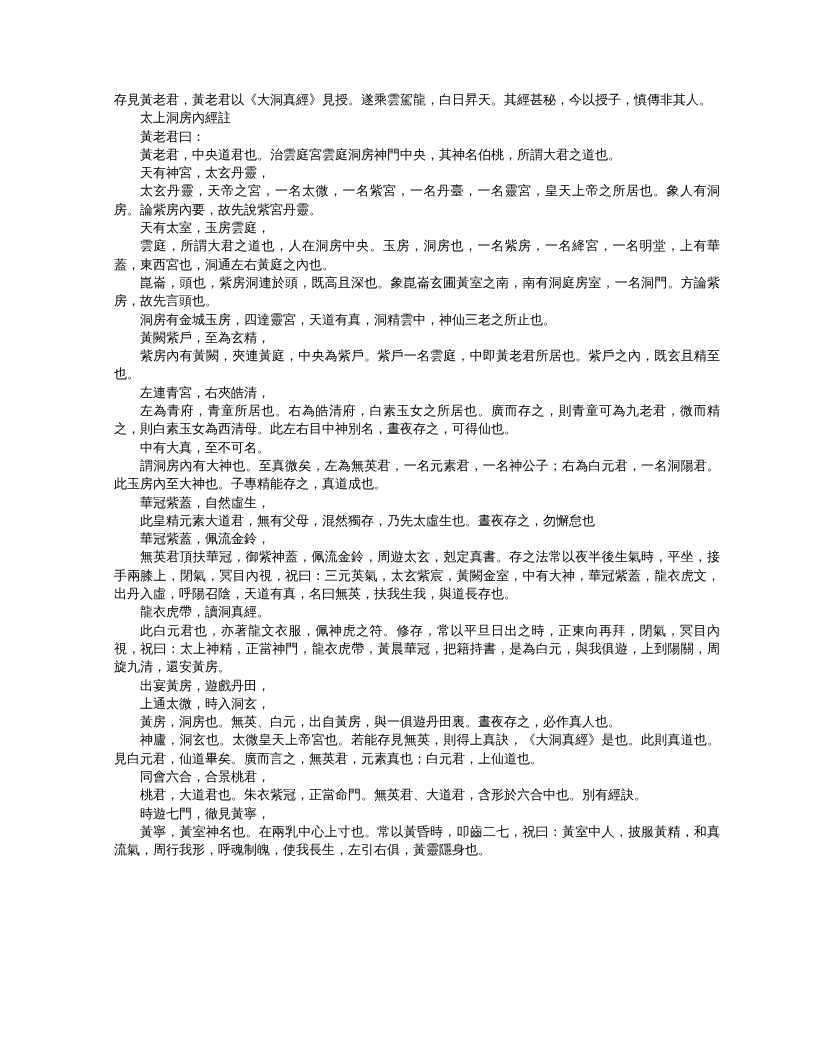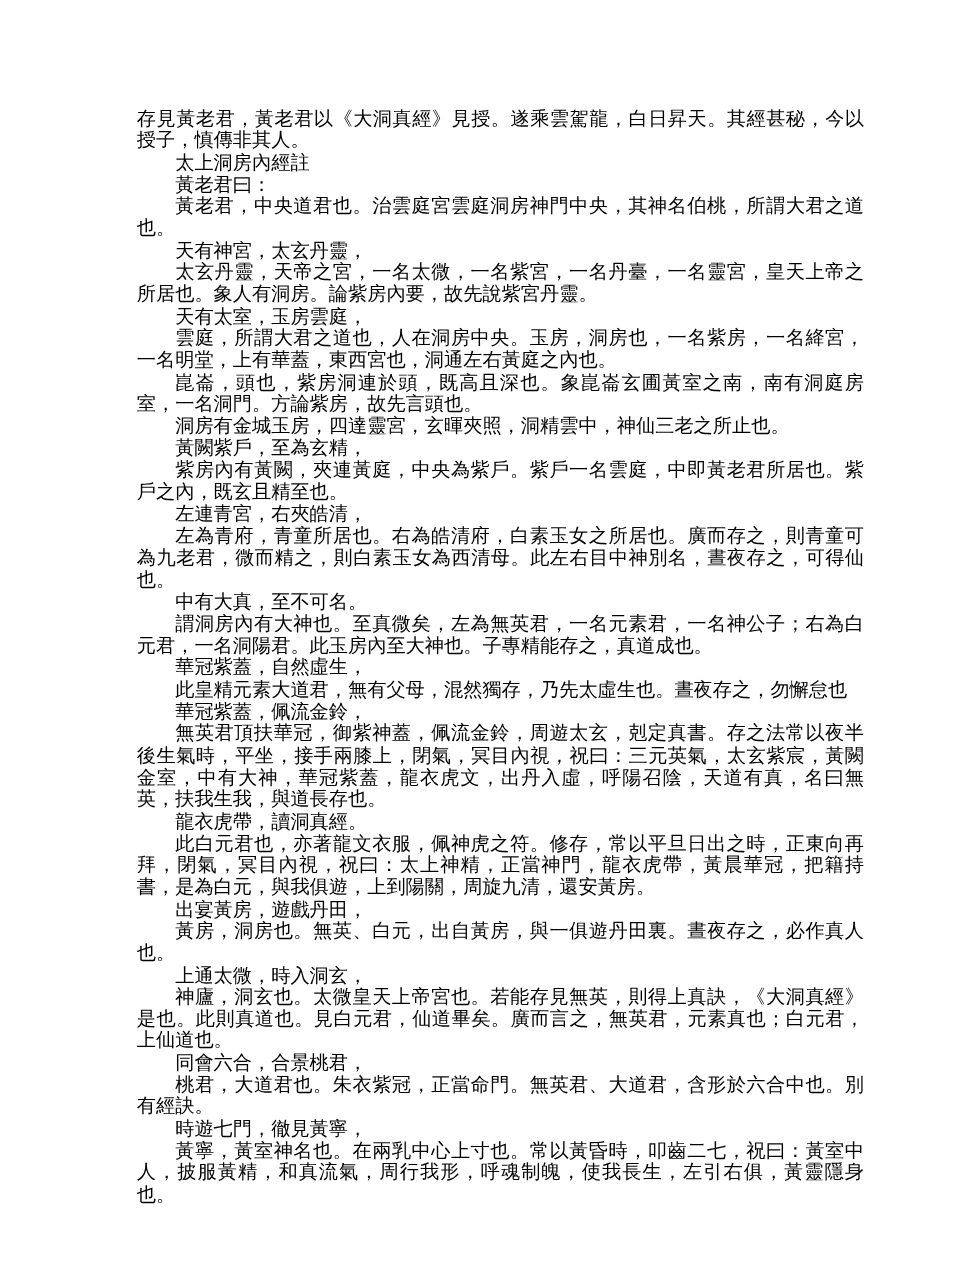--- a/index.html
+++ b/index.html
@@ -17,21 +17,21 @@
     width: 816px;
     height: 1056px;
     background: #ffffff;
     padding: 91px 96px 0 114px;
     font-family: "Liberation Serif", "DejaVu Serif", serif;
     color: #000000;
   }
   .page p {
     margin: 0;
     padding: 0;
-    font-size: 16px;
+    font-size: 13px;
     line-height: 18.3px;
     text-align: justify;
     text-indent: 2em;
     letter-spacing: 0;
     word-break: break-all;
   }
   .page p.flush {
     text-indent: 0;
   }
 </style>
@@ -41,34 +41,34 @@
 <div class="page">
   <p class="flush">存見黃老君，黃老君以《大洞真經》見授。遂乘雲駕龍，白日昇天。其經甚秘，今以授子，慎傳非其人。</p>
   <p>太上洞房內經註</p>
   <p>黃老君曰：</p>
   <p>黃老君，中央道君也。治雲庭宮雲庭洞房神門中央，其神名伯桃，所謂大君之道也。</p>
   <p>天有神宮，太玄丹靈，</p>
   <p>太玄丹靈，天帝之宮，一名太微，一名紫宮，一名丹臺，一名靈宮，皇天上帝之所居也。象人有洞房。論紫房內要，故先說紫宮丹靈。</p>
   <p>天有太室，玉房雲庭，</p>
   <p>雲庭，所謂大君之道也，人在洞房中央。玉房，洞房也，一名紫房，一名絳宮，一名明堂，上有華蓋，東西宮也，洞通左右黃庭之內也。</p>
   <p>崑崙，頭也，紫房洞連於頭，既高且深也。象崑崙玄圃黃室之南，南有洞庭房室，一名洞門。方論紫房，故先言頭也。</p>
-  <p>洞房有金城玉房，四達靈宮，玄暉夾照，洞精雲中，神仙三老之所止也。</p>
+  <p>洞房有金城玉房，四達靈宮，天道有真，洞精雲中，神仙三老之所止也。</p>
   <p>黃闕紫戶，至為玄精，</p>
   <p>紫房內有黃闕，夾連黃庭，中央為紫戶。紫戶一名雲庭，中即黃老君所居也。紫戶之內，既玄且精至也。</p>
   <p>左連青宮，右夾皓清，</p>
   <p>左為青府，青童所居也。右為皓清府，白素玉女之所居也。廣而存之，則青童可為九老君，微而精之，則白素玉女為西清母。此左右目中神別名，晝夜存之，可得仙也。</p>
   <p>中有大真，至不可名。</p>
   <p>謂洞房內有大神也。至真微矣，左為無英君，一名元素君，一名神公子；右為白元君，一名洞陽君。此玉房內至大神也。子專精能存之，真道成也。</p>
   <p>華冠紫蓋，自然虛生，</p>
   <p>此皇精元素大道君，無有父母，混然獨存，乃先太虛生也。晝夜存之，勿懈怠也</p>
   <p>華冠紫蓋，佩流金鈴，</p>
   <p>無英君頂扶華冠，御紫神蓋，佩流金鈴，周遊太玄，剋定真書。存之法常以夜半後生氣時，平坐，接手兩膝上，閉氣，冥目內視，祝曰：三元英氣，太玄紫宸，黃闕金室，中有大神，華冠紫蓋，龍衣虎文，出丹入虛，呼陽召陰，天道有真，名曰無英，扶我生我，與道長存也。</p>
   <p>龍衣虎帶，讀洞真經。</p>
   <p>此白元君也，亦著龍文衣服，佩神虎之符。修存，常以平旦日出之時，正東向再拜，閉氣，冥目內視，祝曰：太上神精，正當神門，龍衣虎帶，黃晨華冠，把籍持書，是為白元，與我俱遊，上到陽關，周旋九清，還安黃房。</p>
   <p>出宴黃房，遊戲丹田，</p>
+  <p>上通太微，時入洞玄，</p>
   <p>黃房，洞房也。無英、白元，出自黃房，與一俱遊丹田裏。晝夜存之，必作真人也。</p>
-  <p>上通太微，時入洞玄，</p>
   <p>神廬，洞玄也。太微皇天上帝宮也。若能存見無英，則得上真訣，《大洞真經》是也。此則真道也。見白元君，仙道畢矣。廣而言之，無英君，元素真也；白元君，上仙道也。</p>
   <p>同會六合，合景桃君，</p>
   <p>桃君，大道君也。朱衣紫冠，正當命門。無英君、大道君，含形於六合中也。別有經訣。</p>
   <p>時遊七門，徹見黃寧，</p>
   <p>黃寧，黃室神名也。在兩乳中心上寸也。常以黃昏時，叩齒二七，祝曰：黃室中人，披服黃精，和真流氣，周行我形，呼魂制魄，使我長生，左引右俱，黃靈隱身也。</p>
 </div>
 
 </body></html>

